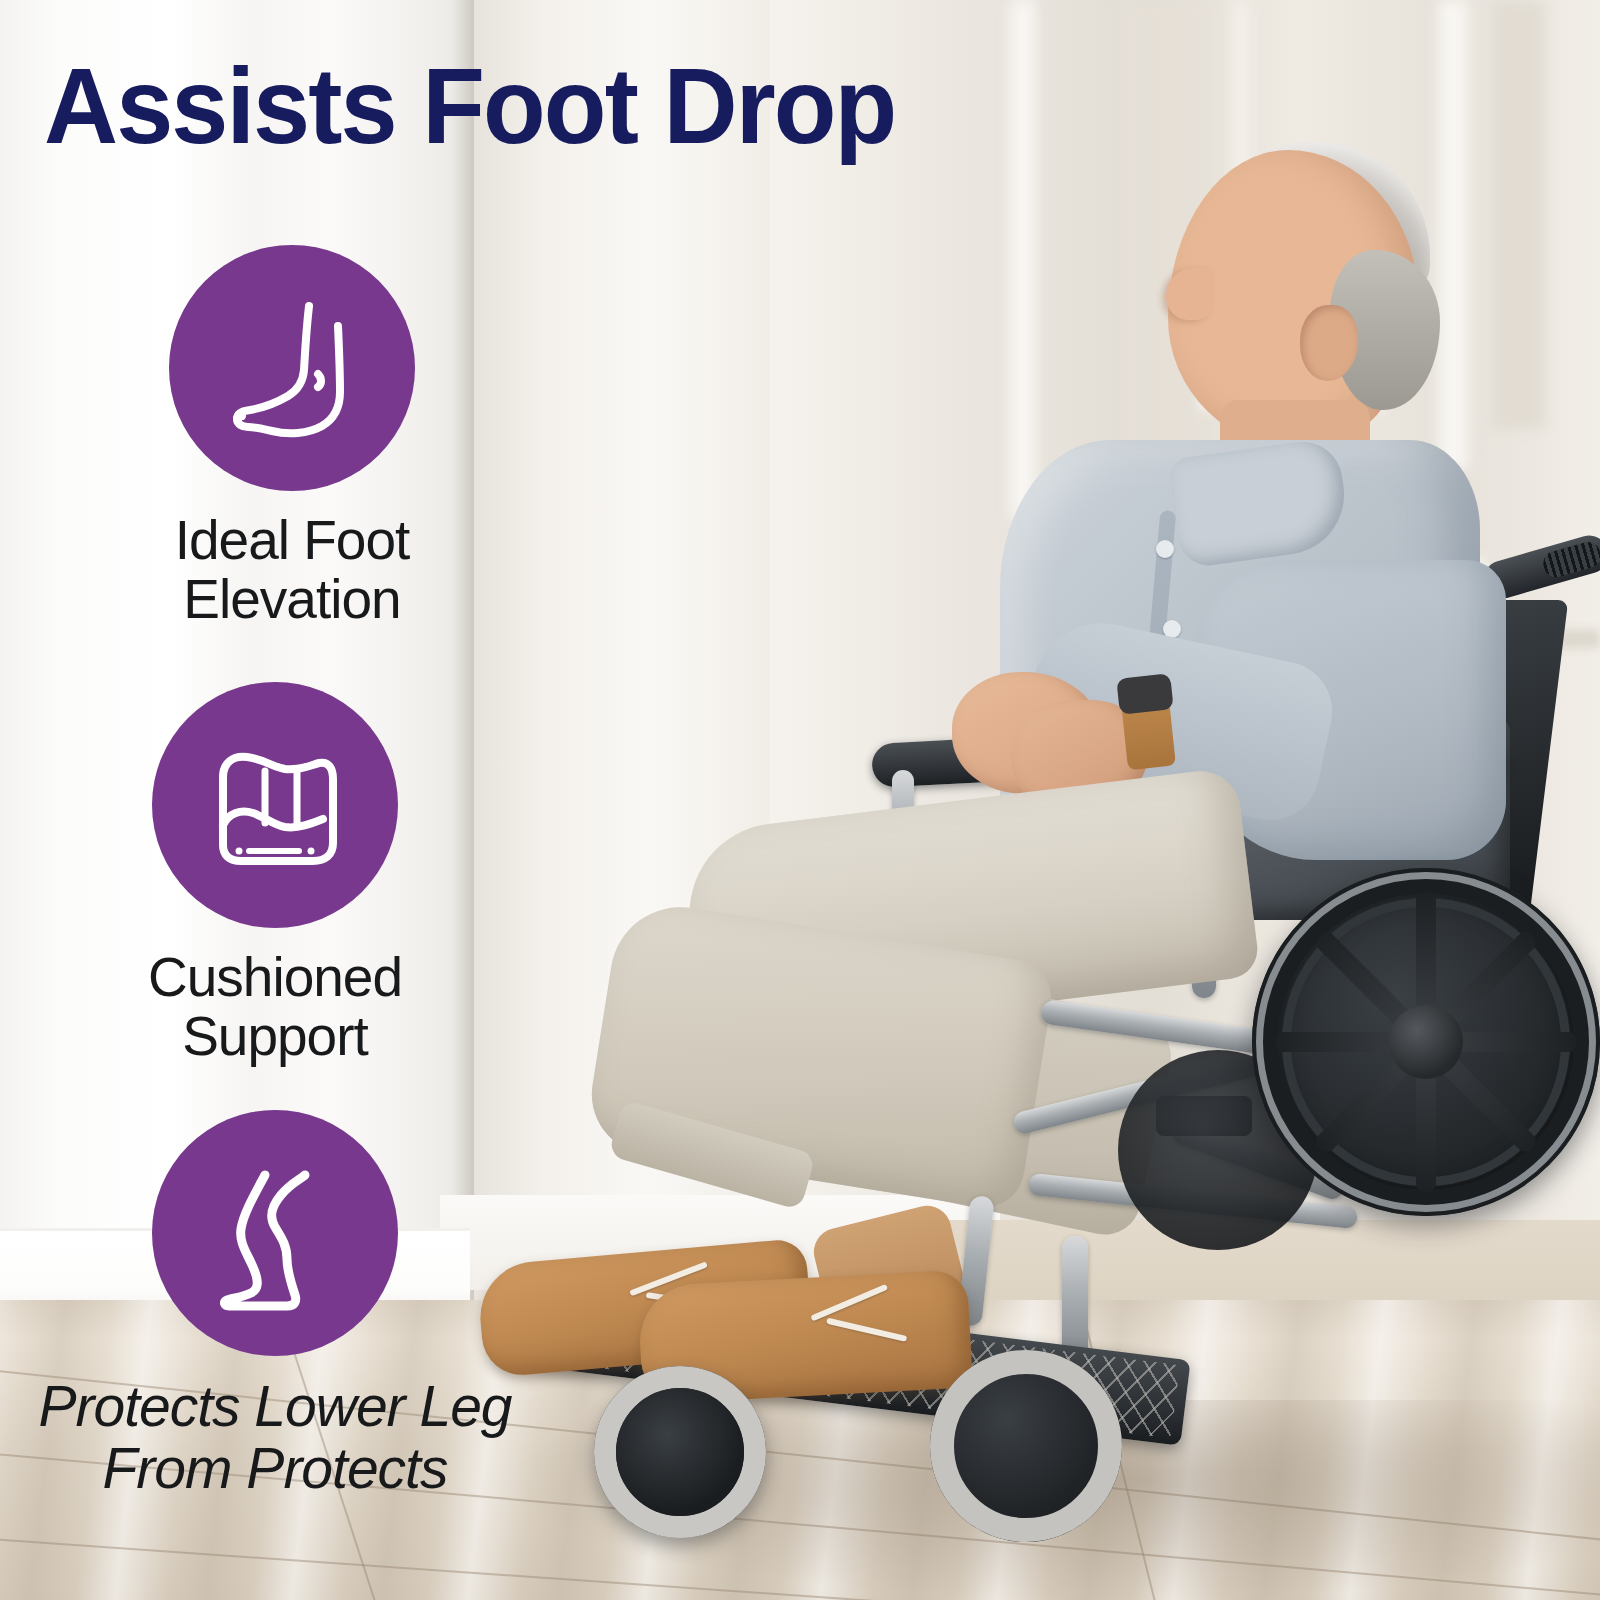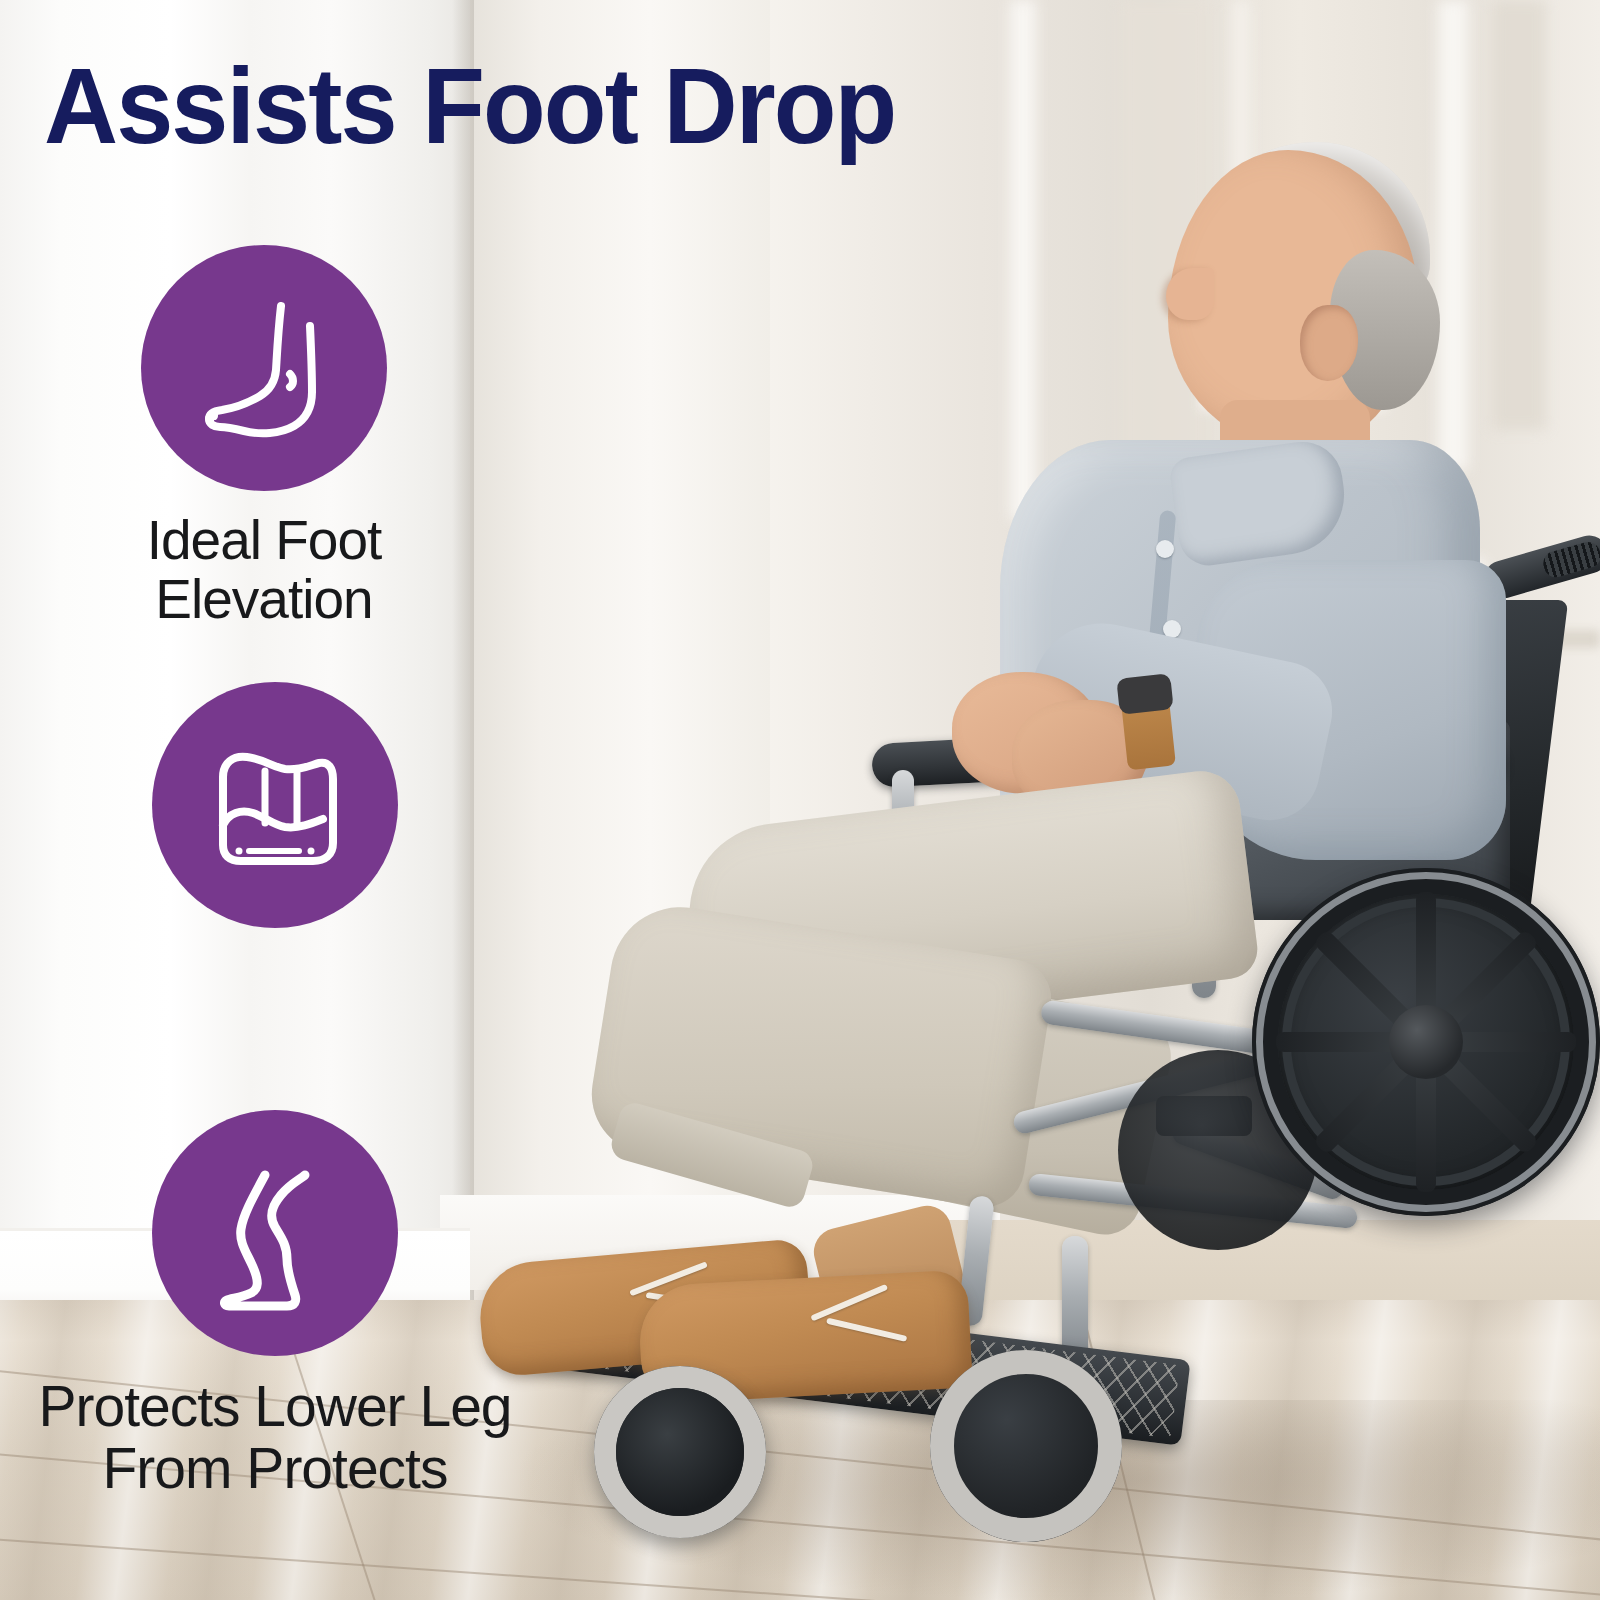--- a/index.html
+++ b/index.html
@@ -446,24 +446,24 @@
   .feature .caption {
     margin-top: 20px;
     font-size: 55px;
     line-height: 1.08;
     color: #18191b;
     font-weight: 400;
     letter-spacing: -1px;
     font-family: "Liberation Sans", sans-serif;
   }
 
-  .f1 { left: 4px; top: 245px; }
+  .f1 { left: 32px; top: 245px; }
   .f2 { left: 15px; top: 682px; }
   .f3 { left: 15px; top: 1110px; }
-  .f3 .caption { font-size: 57px; }
+  .f3 .caption { font-size: 57px; font-style: italic; }
 </style>
 </head>
 <body>
 
 <div id="stage">
 
   <div class="photo">
     <div class="bg-wall"></div>
     <div class="jamb j1"></div>
     <div class="jamb j2"></div>
@@ -602,20 +602,24 @@
                  C34 136 28 130 28 120 Z" fill="none" stroke="#ffffff" stroke-width="8" stroke-linejoin="round"></path>
         <path d="M28 100 C34 88 46 84 58 88 C70 92 78 100 90 102
                  C104 104 118 98 128 94" fill="none" stroke="#ffffff" stroke-width="8" stroke-linecap="round" stroke-linejoin="round"></path>
         <line x1="70" y1="46" x2="70" y2="98" stroke="#ffffff" stroke-width="7" stroke-linecap="round"></line>
         <line x1="102" y1="48" x2="102" y2="100" stroke="#ffffff" stroke-width="7" stroke-linecap="round"></line>
         <line x1="54" y1="126" x2="104" y2="126" stroke="#ffffff" stroke-width="6" stroke-linecap="round"></line>
         <circle cx="44" cy="126" r="3.5" fill="#ffffff"></circle>
         <circle cx="116" cy="126" r="3.5" fill="#ffffff"></circle>
       </svg>
     </div>
+    <div class="caption">
+      <span>Cushioned</span><br>
+      <span>Support</span>
+    </div>
   </div>
 
   <div class="feature f3">
     <div class="circle">
       <svg width="160" height="160" viewBox="0 0 160 160">
         <path d="M70 22 C58 44 48 62 46 76 C44 90 52 100 58 114
                  C64 128 64 136 56 140 C46 145 36 145 32 147
                  C28 149 29 153 34 153 L92 153
                  C100 153 102 148 100 142 C96 130 92 118 92 106
                  C92 92 86 84 80 74 C74 64 76 54 86 42

